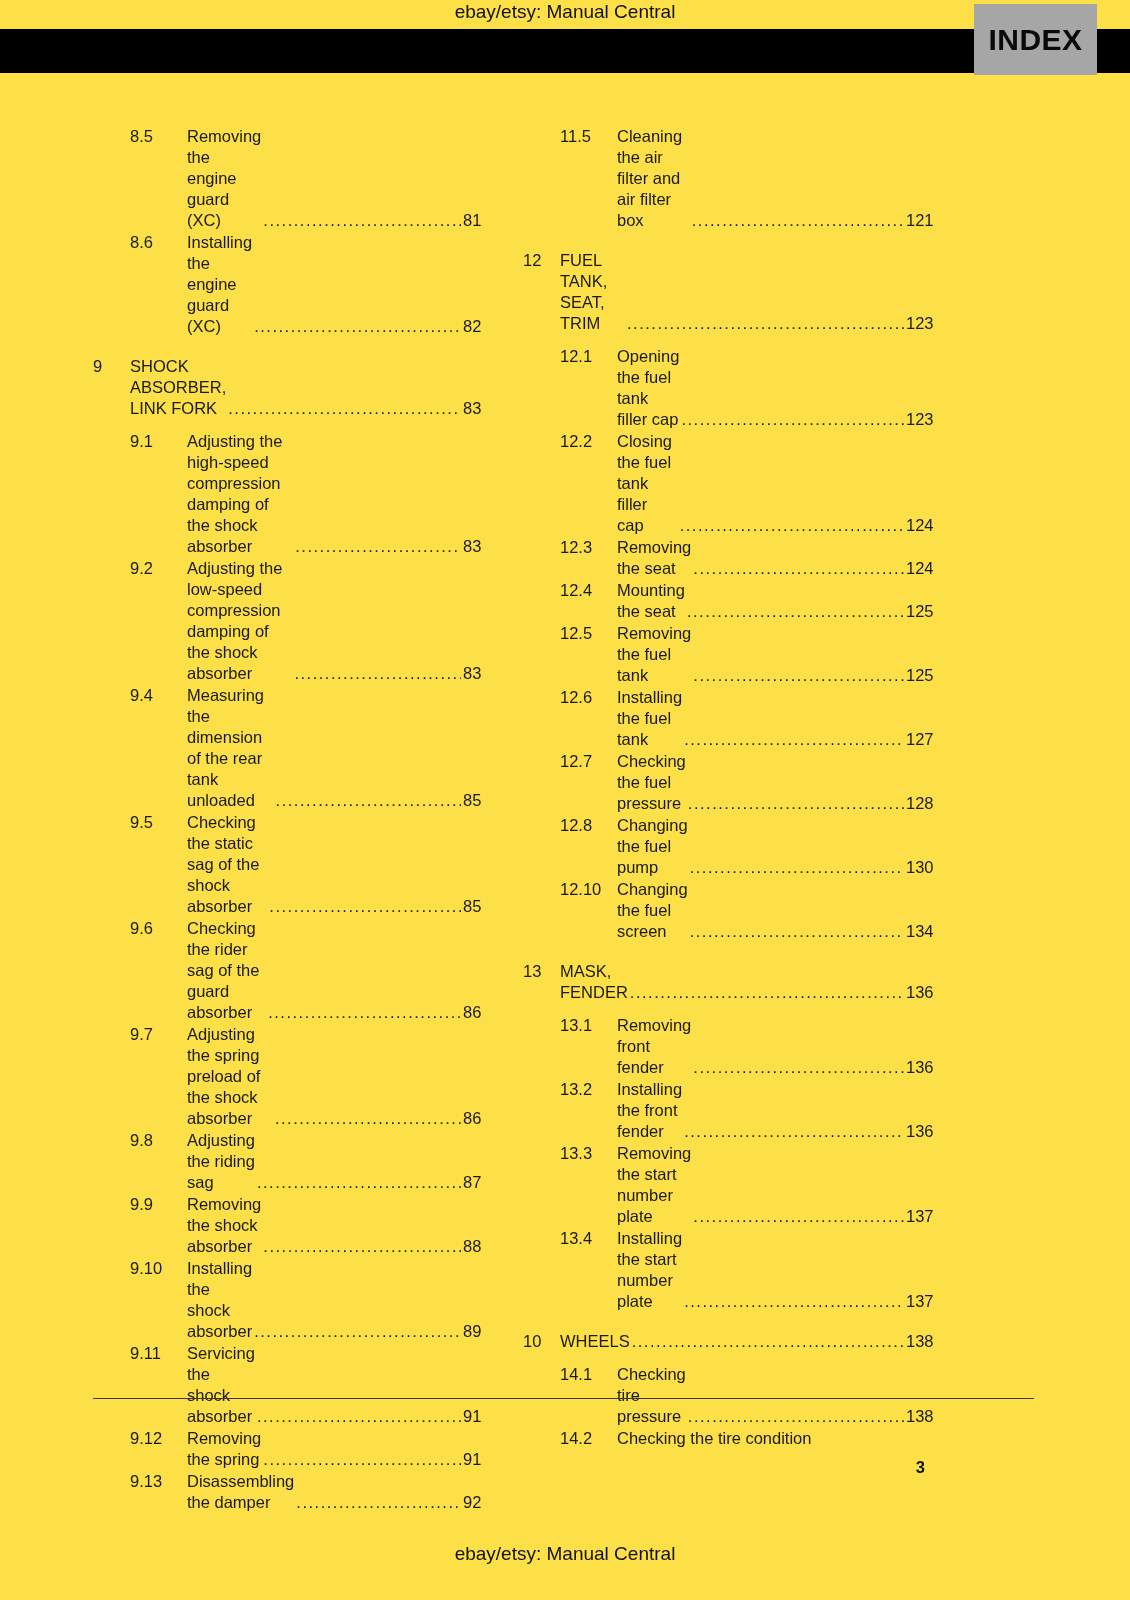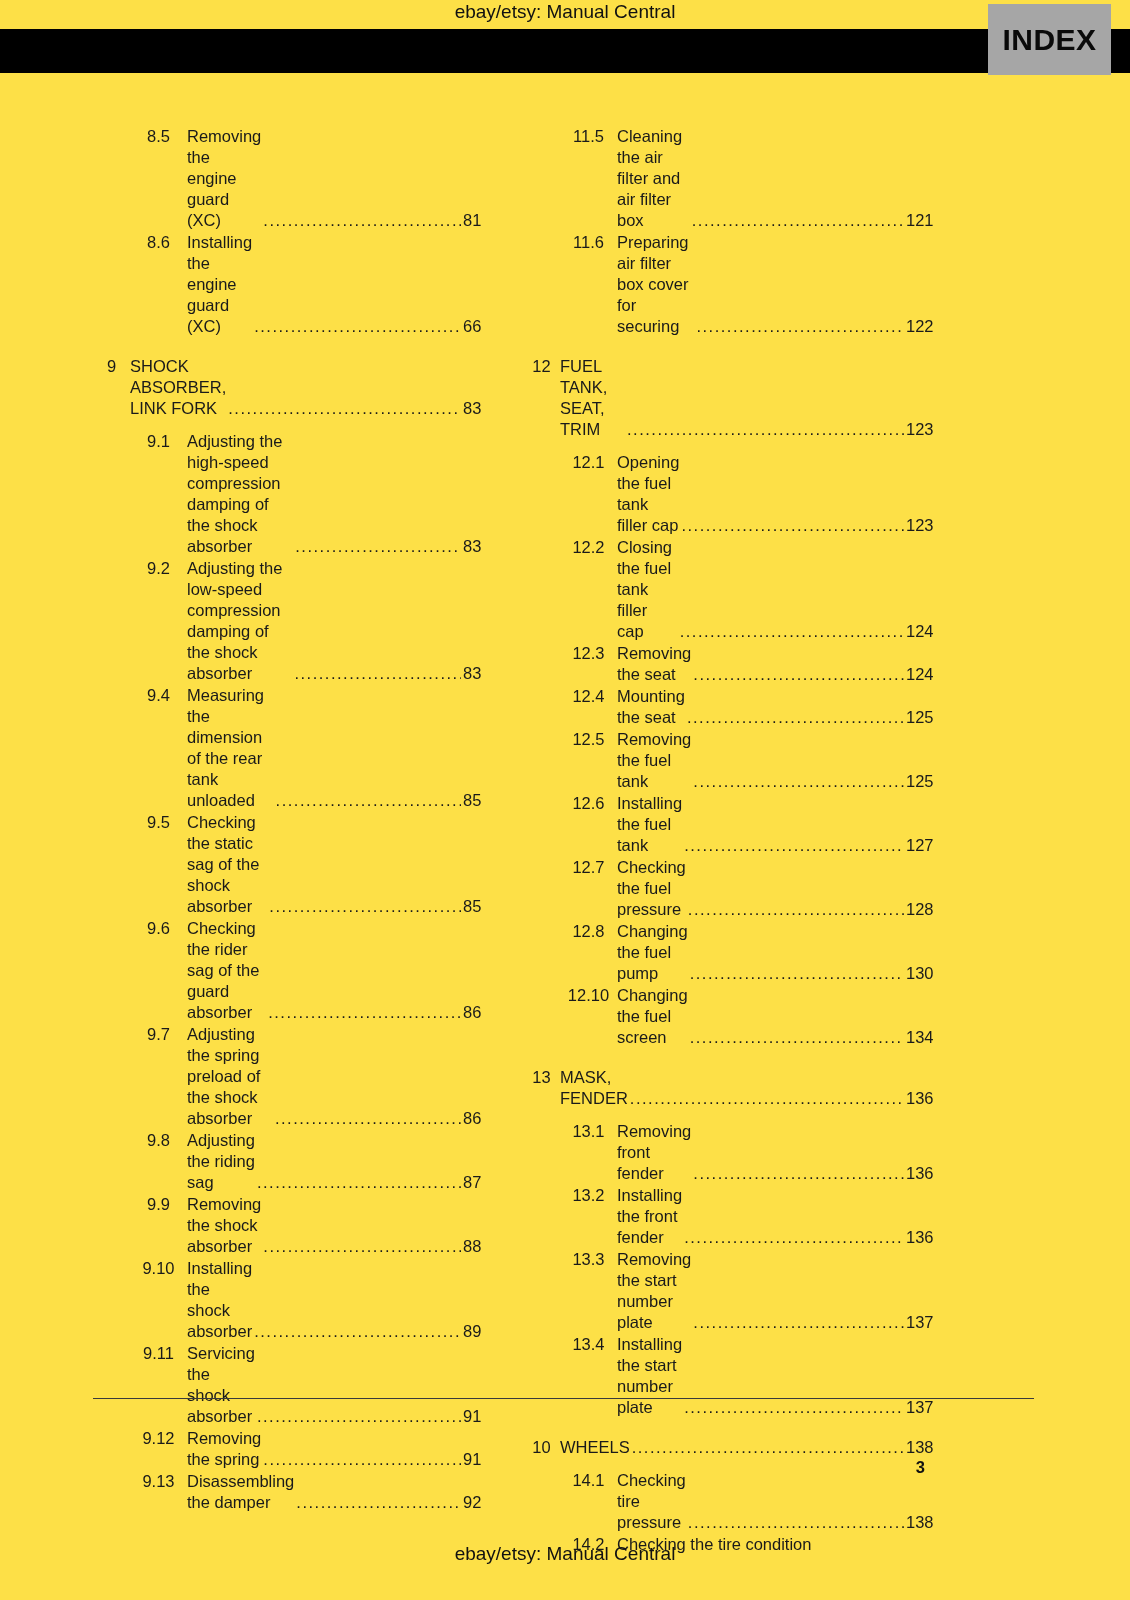--- a/index.html
+++ b/index.html
@@ -11,36 +11,36 @@
   }
   .page-root { position:relative; width:1130px; height:1600px; background:#fde047; overflow:hidden; }
 
   
   .header-title {
     position:absolute; top:1px; left:0; width:100%;
     text-align:center; font-size:19px; font-weight:500; color:#111;
   }
   .header-bar { position:absolute; top:29px; left:0; width:100%; height:44px; background:#000; z-index:1; }
   .index-box {
-    position:absolute; top:4px; right:19px; width:123px; height:71px;
+    position:absolute; top:4px; right:33px; width:123px; height:71px;
     background:#a6a6a6; display:flex; align-items:center; justify-content:center; z-index:2;
   }
   .index-label { font-size:30px; font-weight:bold; color:#0a0a0a; letter-spacing:0.5px; }
 
   
   .toc { position:absolute; top:126px; left:93px; display:flex; gap:30px; }
   .toc-col { display:flex; flex-direction:column; }
   .toc-col-left  { width:400px; }
   .toc-col-right { width:413px; }
 
   .toc-entry {
     display:flex; align-items:flex-end;
     font-size:16.5px; line-height:21px; margin-bottom:1px;
   }
-  .toc-entry .num   { flex:0 0 auto; align-self:flex-start;text-align:center; }
+  .toc-entry .num   { flex:0 0 auto; align-self:flex-start; }
   .toc-entry .title { align-self:flex-start; }
   .level-1 { margin-top:18px; margin-bottom:12px; }
   .level-1 .num { width:37px; }
   .level-2 { padding-left:37px; }
   .level-2 .num { width:57px; }
   .toc-col .toc-entry:first-child { margin-top:0; }
 
   .dots {
     flex:1 1 auto; overflow:hidden; white-space:nowrap;
     min-width:8px; margin:0 2px; height:21px;
@@ -72,21 +72,21 @@
         <div class="toc-entry level-2">
           <span class="num">8.5</span>
           <span class="title">Removing the engine guard (XC)</span>
           <span class="dots"></span>
           <span class="page-num">81</span>
         </div>
         <div class="toc-entry level-2">
           <span class="num">8.6</span>
           <span class="title">Installing the engine guard (XC)</span>
           <span class="dots"></span>
-          <span class="page-num">66</span>
+          <span class="page-num">82</span>
         </div>
         <div class="toc-entry level-1">
           <span class="num">9</span>
           <span class="title">SHOCK ABSORBER, LINK FORK</span>
           <span class="dots"></span>
           <span class="page-num">83</span>
         </div>
         <div class="toc-entry level-2">
           <span class="num">9.1</span>
           <span class="title">Adjusting the high-speed compression damping of the shock absorber</span>
@@ -159,26 +159,20 @@
           <span class="dots"></span>
           <span class="page-num">92</span>
         </div>
       </div>
     <div class="toc-col toc-col-right">
         <div class="toc-entry level-2">
           <span class="num">11.5</span>
           <span class="title">Cleaning the air filter and air filter box</span>
           <span class="dots"></span>
           <span class="page-num">121</span>
-        </div>
-        <div class="toc-entry level-2">
-          <span class="num">11.6</span>
-          <span class="title">Preparing air filter box cover for securing</span>
-          <span class="dots"></span>
-          <span class="page-num">122</span>
         </div>
         <div class="toc-entry level-1">
           <span class="num">12</span>
           <span class="title">FUEL TANK, SEAT, TRIM</span>
           <span class="dots"></span>
           <span class="page-num">123</span>
         </div>
         <div class="toc-entry level-2">
           <span class="num">12.1</span>
           <span class="title">Opening the fuel tank filler cap</span>

